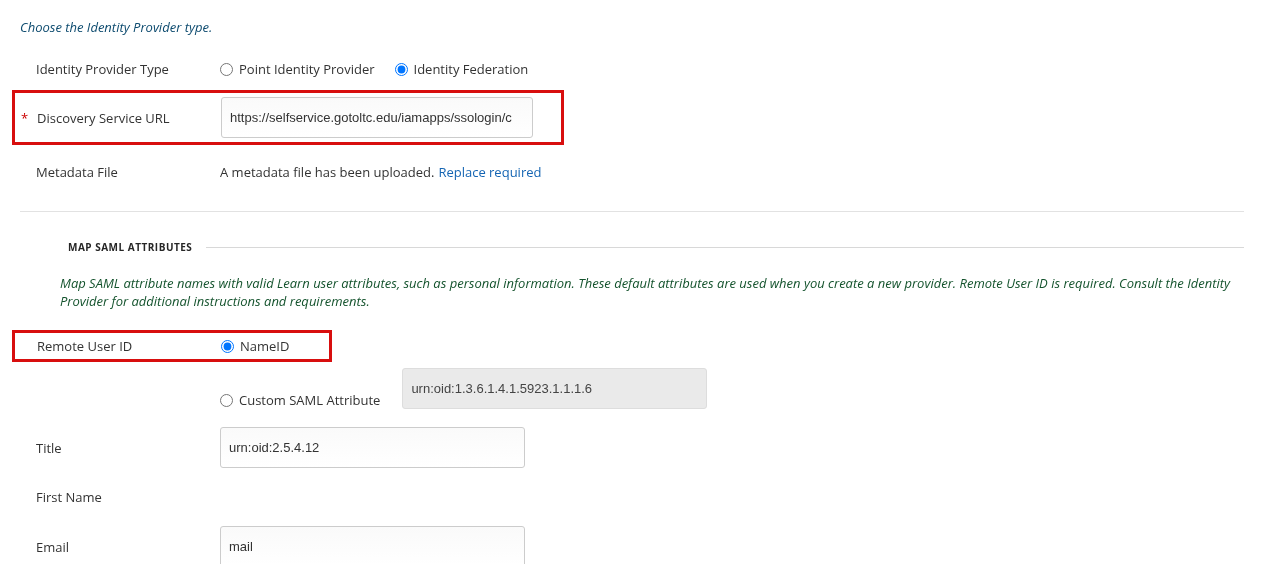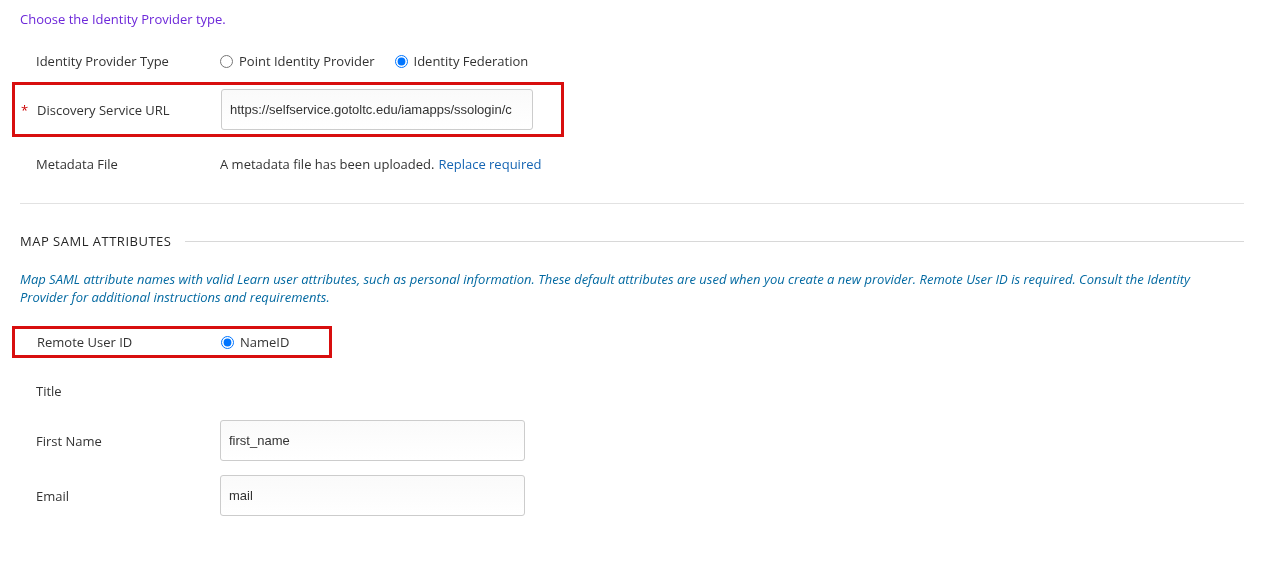--- a/index.html
+++ b/index.html
@@ -1,42 +1,43 @@
 <!DOCTYPE html>
 <html><head>
   <meta charset="utf-8">
   <style>
     * { box-sizing: border-box; margin:0; padding:0; }
     body { font-family: "Open Sans", Arial, sans-serif; font-size:13px; color:#333; background:#fff; }
     .page { padding:6px 20px 20px 20px; }
-    .intro { color:#6d28d9; margin:4px 0 18px 0; }
+    .intro { font-style: italic; color:#0c4a6e; margin:12px 0 18px 0; }
     .row { display:flex; align-items:center; min-height:30px; margin-bottom:6px; }
     .label-col { width:200px; flex:0 0 200px; display:flex; align-items:center; gap:8px; }
     .req { color:#c00; font-size:13px; width:8px; }
     .ctrl-col { flex:1; display:flex; align-items:flex-end; gap:8px; }
     input[type="text"]{
       height:41px; line-height:28px; padding:0 8px;
       border:1px solid #ccc; border-radius:3px;
       background: linear-gradient(#fafafa,#fff);
       font-size:13px; color:#333;
     }
     input[type="text"].w310 { width:312px; }
     input[type="text"].w305 { width:305px; }
     input[type="text"].disabled-look { background:#EAEAEA; color:#444; border-color:#ddd; }
     .radio-wrap { display:inline-flex; align-items:center; gap:6px; margin-right:12px; }
     hr.thin { border:none; border-top:1px solid #e2e2e2; margin:24px 0; }
     .section-head {
       display:flex; align-items:center; gap:14px; margin:28px 0 20px 0;
     }
     .section-head h3{
-      font-size:13px; font-weight:400; letter-spacing:0.5px; color:#262626;
+      font-size:10px; font-weight:700; letter-spacing:0.5px; color:#262626;
       text-transform:uppercase;
+      margin-left:48px;
     }
     .section-head .line { flex:1; height:1px; background:#d8d8d8; }
-    .section-intro { font-style:italic; color:#0369a1; margin-bottom:20px; max-width:1200px; }
+    .section-intro { font-style:italic; color:#14532d; margin-bottom:20px; max-width:1200px;margin-left:40px; }
     .highlight-red { border:3px solid #d80e0e; padding:4px 4px; }
     .highlight-discovery { margin-left:-8px; padding-left:6px; padding-right:8px; width:552px; }
     .highlight-remote { margin-left:-8px; padding-left:6px; padding-right:8px; width:320px; }
     .link { color:#1565b3; cursor:pointer; }
 
     
     input[type="radio"]{ width:13px; height:13px; }
 
     .attr-rows .row { margin-bottom:14px; }
     .attr-rows .label-col { width:200px; flex:0 0 200px; }
@@ -104,37 +105,47 @@
         <span>Remote User ID</span>
       </div>
       <div class="ctrl-col">
         <label class="radio-wrap">
           <input type="radio" name="remoteuid" checked="" style="">
           <span>NameID</span>
         </label>
       </div>
   </div>
 
+  <div class="row custom-attr-row">
+    <div class="label-col"></div>
+    <div class="ctrl-col">
+      <label class="radio-wrap">
+        <input type="radio" name="remoteuid" style="">
+        <span>Custom SAML Attribute</span>
+      </label>
+      <input type="text" class="w305 disabled-look" disabled="" value="urn:oid:1.3.6.1.4.1.5923.1.1.1.6" style="">
+    </div>
+  </div>
 
   <div class="attr-rows" style="margin-top:18px;">
 
     <div class="row">
       <div class="label-col">
         <span class="req">&nbsp;</span>
         <span>Title</span>
       </div>
+      <div class="ctrl-col">
+        <input type="text" class="w305" value="urn:oid:2.5.4.12" style="">
+      </div>
     </div>
 
     <div class="row">
       <div class="label-col">
         <span class="req">&nbsp;</span>
         <span>First Name</span>
-      </div>
-      <div class="ctrl-col">
-        <input type="text" class="w305" value="first_name" style="">
       </div>
     </div>
 
 
     <div class="row">
       <div class="label-col">
         <span class="req">&nbsp;</span>
         <span>Email</span>
       </div>
       <div class="ctrl-col">

